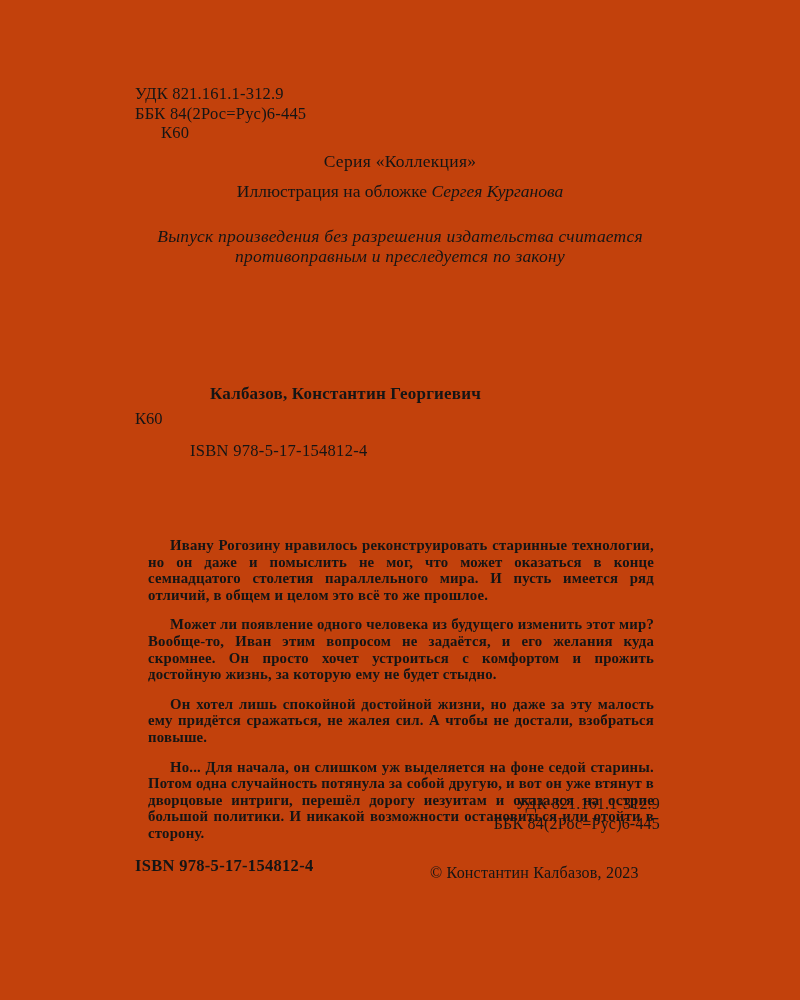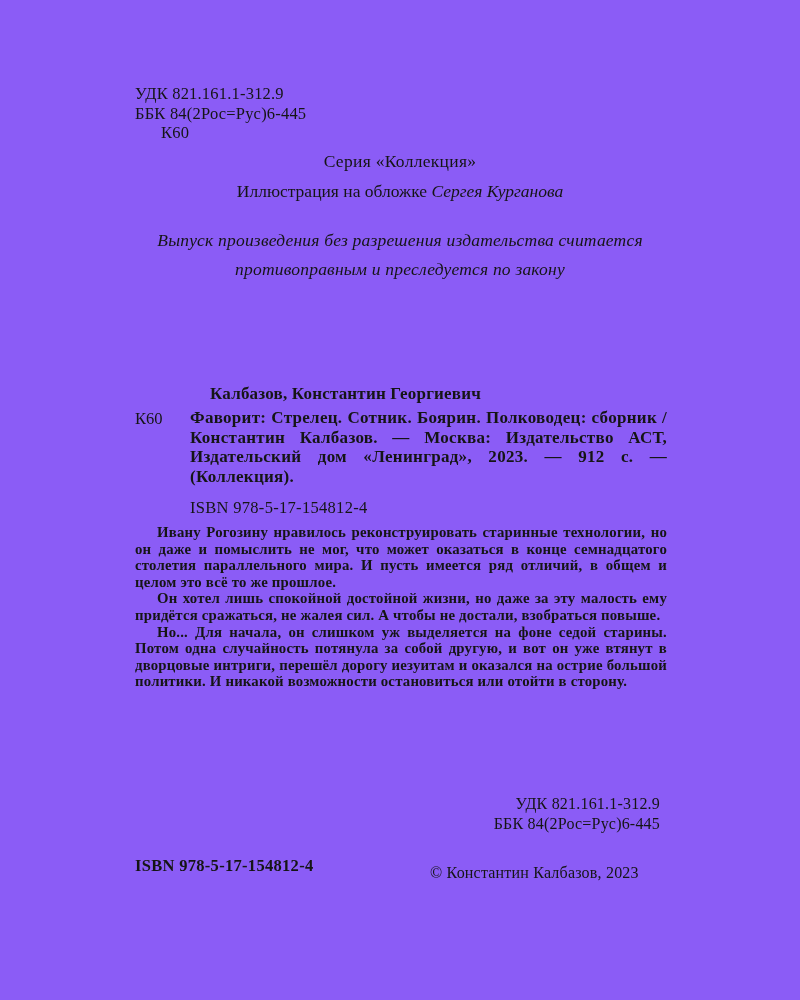--- a/index.html
+++ b/index.html
@@ -2,57 +2,57 @@
 <html lang="ru"><head>
 <meta charset="utf-8">
 <style>
   * { box-sizing: border-box; }
   html, body { margin: 0; padding: 0; background: #ffffff; }
   .page {
     position: relative;
     width: 800px;
     height: 1000px;
     margin: 0 auto;
-    background: #8b5cf6;
+    background: #c2410c;
     font-family: "Liberation Serif", "DejaVu Serif", serif;
     color: #151515;
     overflow: hidden;
   }
   .abs { position: absolute; }
 
   .top-codes { left: 135px; top: 84px; font-size: 16.5px; line-height: 19.5px; letter-spacing: 0.2px; }
   .top-codes .indent { padding-left: 26px; }
 
   .series { left: 0; width: 800px; top: 151px; text-align: center; font-size: 17.5px; letter-spacing: 0.3px; }
 
   .credit { left: 0; width: 800px; top: 181px; text-align: center; font-size: 17.5px; }
   .credit .name { font-style: italic; }
 
   .legal {
     left: 110px; width: 580px; top: 226px;
     text-align: center; font-style: italic;
-    font-size: 17.5px; line-height: 29px; letter-spacing: 0.2px;
+    font-size: 17.5px; line-height: 20px; letter-spacing: 0.2px;
   }
 
   .catalog { left: 135px; top: 384px; width: 532px; }
   .author-heading { margin-left: 75px; font-weight: bold; font-size: 17px; letter-spacing: 0.2px; margin-bottom: 4px; }
   .catalog-row { display: flex; }
   .catalog-code { width: 55px; font-size: 16.5px; padding-top: 1px; flex: none; }
   .catalog-entry {
     flex: 1; font-weight: bold; font-size: 17px; line-height: 19.5px;
     text-align: justify; letter-spacing: 0.3px;
   }
   .isbn-mid { margin-left: 55px; margin-top: 12px; font-size: 16.5px; letter-spacing: 0.3px; }
 
   .annotation {
     left: 135px; top: 524px; width: 532px;
     font-weight: bold; font-size: 14.8px; line-height: 16.6px;
     text-align: justify; letter-spacing: 0.2px;
   }
-  .annotation p { margin: 0; text-indent: 22px; }
+  .annotation p { margin: 13px; text-indent: 22px; }
 
   .bottom-codes { right: 140px; top: 794px; text-align: right; font-size: 16px; line-height: 20px; letter-spacing: 0.2px; }
 
   .footer-isbn { left: 135px; top: 856px; font-weight: bold; font-size: 16.5px; letter-spacing: 0.3px; }
   .copyright { left: 430px; top: 843px; font-size: 16px; line-height: 20.5px; letter-spacing: 0.2px; margin-top: 20px; }
 </style>
 </head>
 <body>
 
 <div class="page">
@@ -66,27 +66,27 @@
   <div class="abs credit"><span>Иллюстрация на обложке </span><span class="name">Сергея Курганова</span></div>
 
   <div class="abs series">Серия «Коллекция»</div>
 
   <div class="abs legal">Выпуск произведения без разрешения издательства считается противоправным и преследуется по закону</div>
 
   <div class="abs catalog">
     <div class="author-heading">Калбазов, Константин Георгиевич</div>
     <div class="catalog-row">
       <div class="catalog-code">К60</div>
-      <div class="catalog-entry">Фаворит: Стрелец. Сотник. Боярин. Полководец: сборник / Константин Калбазов. — Москва: Издательство АСТ, Издательский дом «Ленинград», 2023. — 912 с. — (Коллекция).</div>
     </div>
     <div class="isbn-mid">ISBN 978-5-17-154812-4</div>
   </div>
 
   <div class="abs annotation">
     <p>Ивану Рогозину нравилось реконструировать старинные технологии, но он даже и помыслить не мог, что может оказаться в конце семнадцатого столетия параллельного мира. И пусть имеется ряд отличий, в общем и целом это всё то же прошлое.</p>
+    <p>Может ли появление одного человека из будущего изменить этот мир? Вообще-то, Иван этим вопросом не задаётся, и его желания куда скромнее. Он просто хочет устроиться с комфортом и прожить достойную жизнь, за которую ему не будет стыдно.</p>
     <p>Он хотел лишь спокойной достойной жизни, но даже за эту малость ему придётся сражаться, не жалея сил. А чтобы не достали, взобраться повыше.</p>
     <p>Но... Для начала, он слишком уж выделяется на фоне седой старины. Потом одна случайность потянула за собой другую, и вот он уже втянут в дворцовые интриги, перешёл дорогу иезуитам и оказался на острие большой политики. И никакой возможности остановиться или отойти в сторону.</p>
   </div>
 
   <div class="abs bottom-codes">
     <div>УДК 821.161.1-312.9</div>
     <div>ББК 84(2Рос=Рус)6-445</div>
   </div>
 
   <div class="abs footer-isbn">ISBN 978-5-17-154812-4</div>

